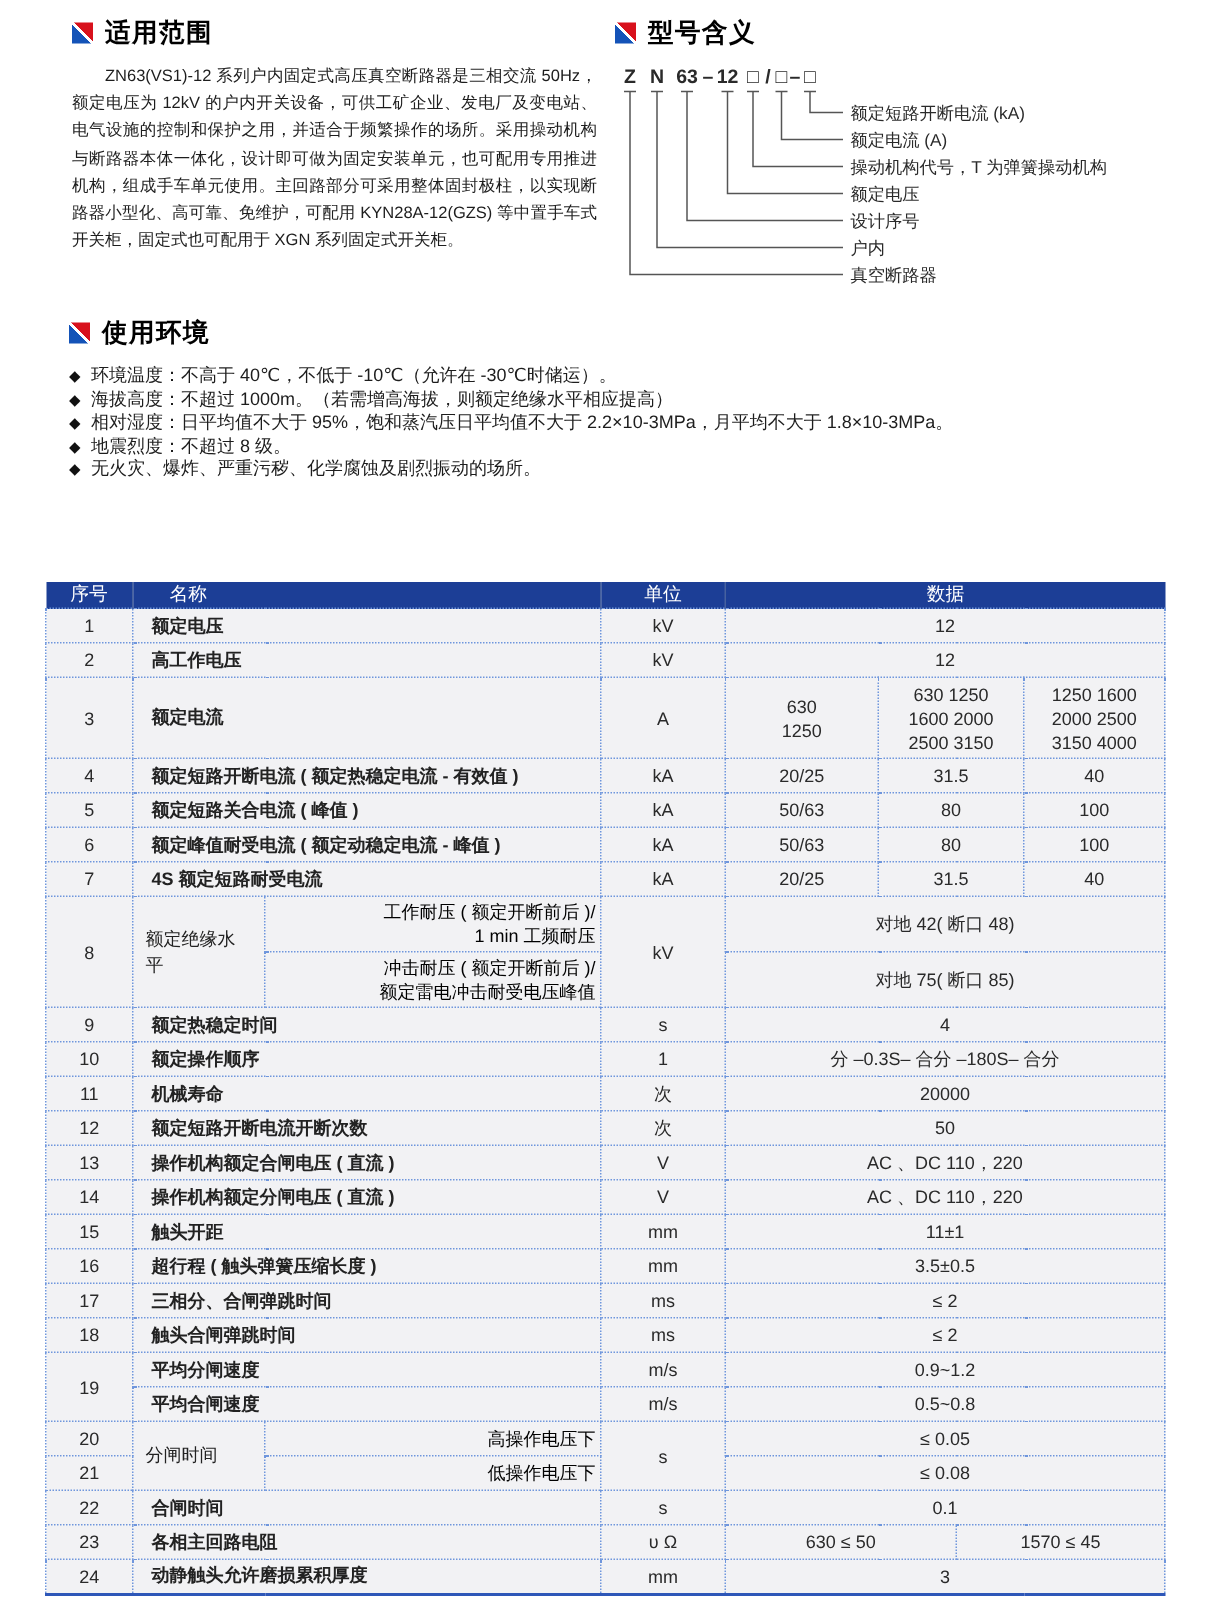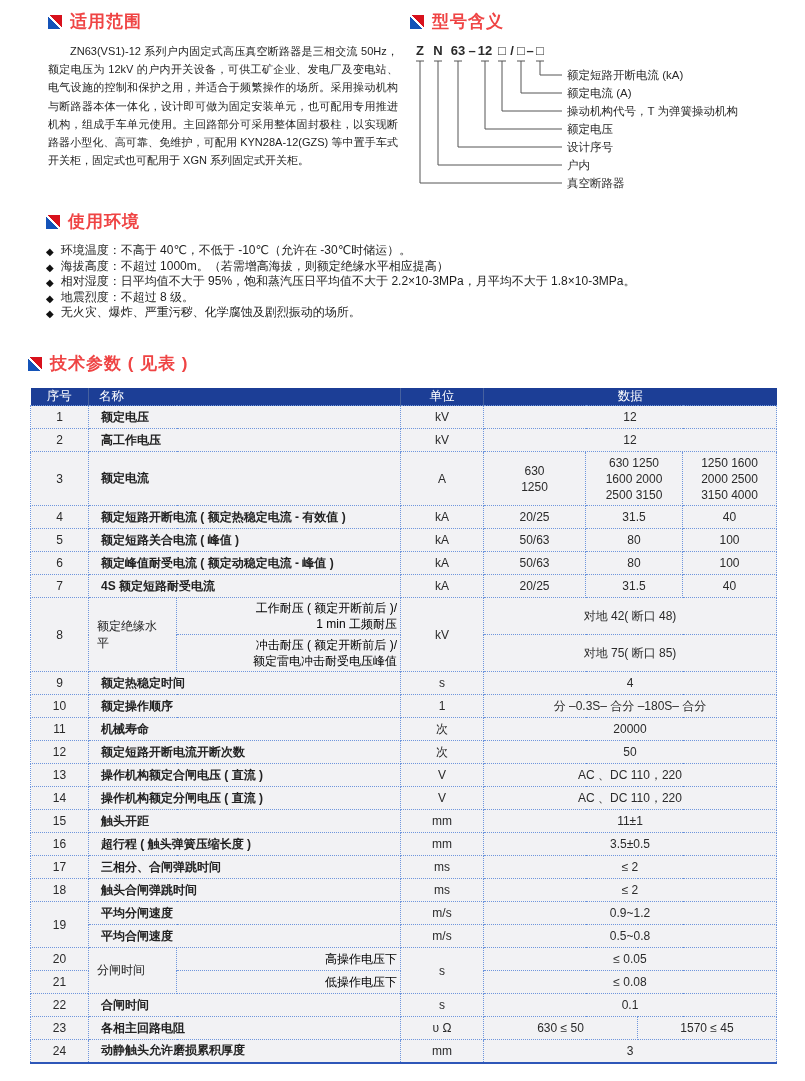--- a/index.html
+++ b/index.html
@@ -9,21 +9,21 @@
     color:#222;
   }
   .page{position:relative;width:805px;height:1081px;background:#fff;overflow:hidden;}
 
   
   .sec-title{display:flex;align-items:center;gap:8px;}
   .sec-title .mark{
     width:14px;height:14px;flex:0 0 14px;
     background:linear-gradient(45deg,#1453b8 46%,#ffffff 46%,#ffffff 54%,#d8111c 54%);
   }
-  .sec-title .t{font-size:17px;font-weight:bold;color:#ef4444;letter-spacing:1px;}
+  .sec-title .t{font-size:17px;font-weight:bold;color:#000000;letter-spacing:1px;}
 
   .sec-scope{position:absolute;left:48px;top:10px;width:350px;}
   .sec-scope p{
     margin:9px 0 0 0;font-size:11px;line-height:18.2px;color:#1d1d1d;
     text-align:justify;text-indent:2em;font-weight:500;
   }
 
   .sec-model{position:absolute;left:410px;top:10px;width:390px;}
   .sec-model svg{margin-top:8px;display:block;}
   .sec-model text{fill:#2a2a2a;}
@@ -43,21 +43,21 @@
     position:absolute;left:30px;top:388px;width:746px;
     border-collapse:collapse;table-layout:fixed;
     font-size:12px;color:#2a2a2a;
     border-bottom:2px solid #2e57b8;
   }
   table.params thead th{
     background:#1c3e96;color:#ffffff;font-weight:normal;font-size:12.5px;
     height:16px;padding:0;border-left:1px solid #46619f;
   }
   table.params thead th:first-child{border-left:none;}
-  table.params thead th.h-name{text-align:left;padding-left:10px;}
+  table.params thead th.h-name{text-align:left;padding-left:24px;}
   table.params tbody td{
     background:#f2f2f4;border:1px dotted #6f96dc;
     text-align:center;vertical-align:middle;padding:2px 3px;
   }
   table.params tbody td.name{text-align:left;padding-left:12px;font-weight:600;color:#222;}
   table.params tbody td.gname{font-weight:400;color:#222;padding:2px 8px;text-align:left;}
   table.params tbody td.sname{text-align:right;padding-left:10px;font-weight:400;color:#000000;}
   tr.h{height:23px;}
   tr.tall3{height:54px;}
   tr.sub8{height:30px;}
@@ -134,24 +134,20 @@
         <span class="dmd">◆</span>
         <span>地震烈度：不超过 8 级。</span>
       </div>
       <div class="env-item">
         <span class="dmd">◆</span>
         <span>无火灾、爆炸、严重污秽、化学腐蚀及剧烈振动的场所。</span>
       </div>
     </div>
   </div>
 
-  <div class="sec-title sec-params-title">
-    <span class="mark"></span>
-    <span class="t">技术参数 ( 见表 )</span>
-  </div>
 
   <table class="params">
     <colgroup>
       <col style="width:58px">
         <col style="width:88px">
         <col style="width:224px">
         <col style="width:83px">
       <col style="width:102px">
         <col style="width:52px">
         <col style="width:45px">

